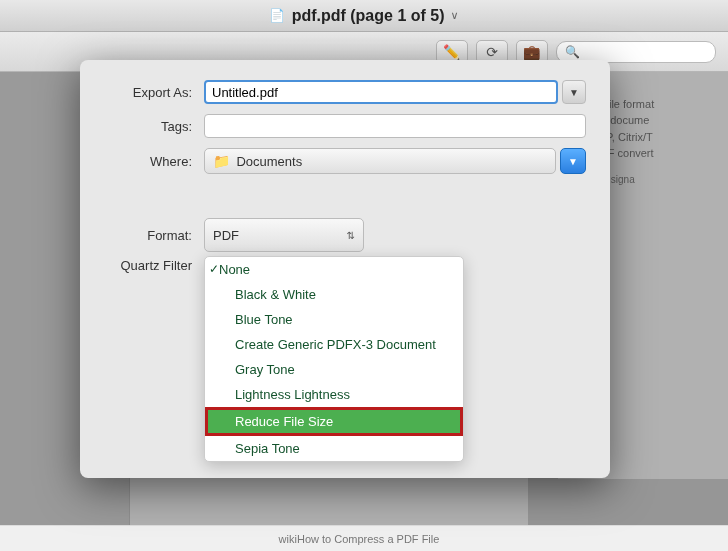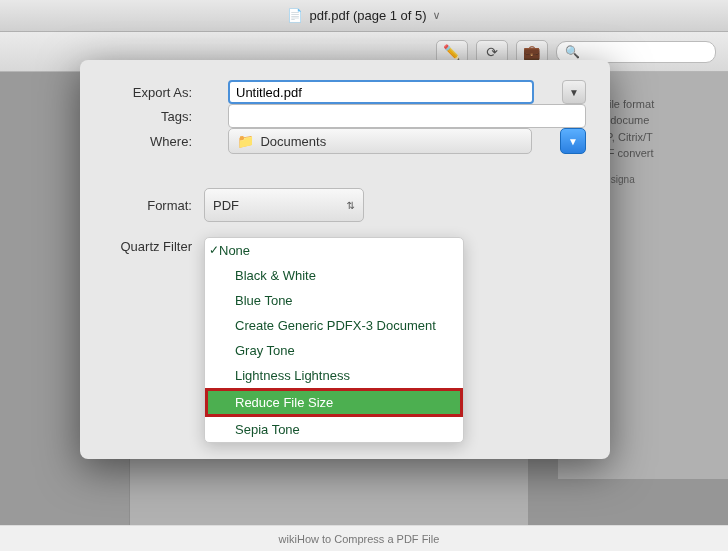--- a/index.html
+++ b/index.html
@@ -24,23 +24,23 @@
       display: flex;
       align-items: center;
       justify-content: center;
       gap: 6px;
     }
     .title-icon {
       font-size: 13px;
       color: #555;
     }
     .title-text {
-      font-size: 13px;
+      font-size: 16px;
       color: #222;
-      font-weight: 400;
+      font-weight: 700;
     }
     .title-arrow {
       font-size: 11px;
       color: #666;
     }
 
     
     .mac-toolbar {
       position: absolute;
       top: 32px; left: 0;
@@ -96,21 +96,21 @@
       background: #e8e8e8;
       border-radius: 8px;
       box-shadow: 0 10px 40px rgba(0,0,0,0.5);
       padding: 20px 24px 16px 24px;
       z-index: 10;
     }
 
     .form-row {
       display: flex;
       align-items: center;
-      gap: 24px;
+      margin-bottom: 10px;
     }
     .form-label {
       width: 100px;
       text-align: right;
       padding-right: 12px;
       font-size: 13px;
       color: #333;
     }
     .form-input {
       flex: 1;
@@ -199,21 +199,21 @@
     }
     .format-arrows {
       font-size: 10px;
       color: #555;
     }
 
     
     .quartz-row {
       display: flex;
       align-items: flex-start;
-      margin-top: 15px;
+      margin-top: 4px;
     }
     .quartz-label {
       width: 100px;
       text-align: right;
       padding-right: 12px;
       padding-top: 2px;
       font-size: 13px;
       color: #333;
     }
 

